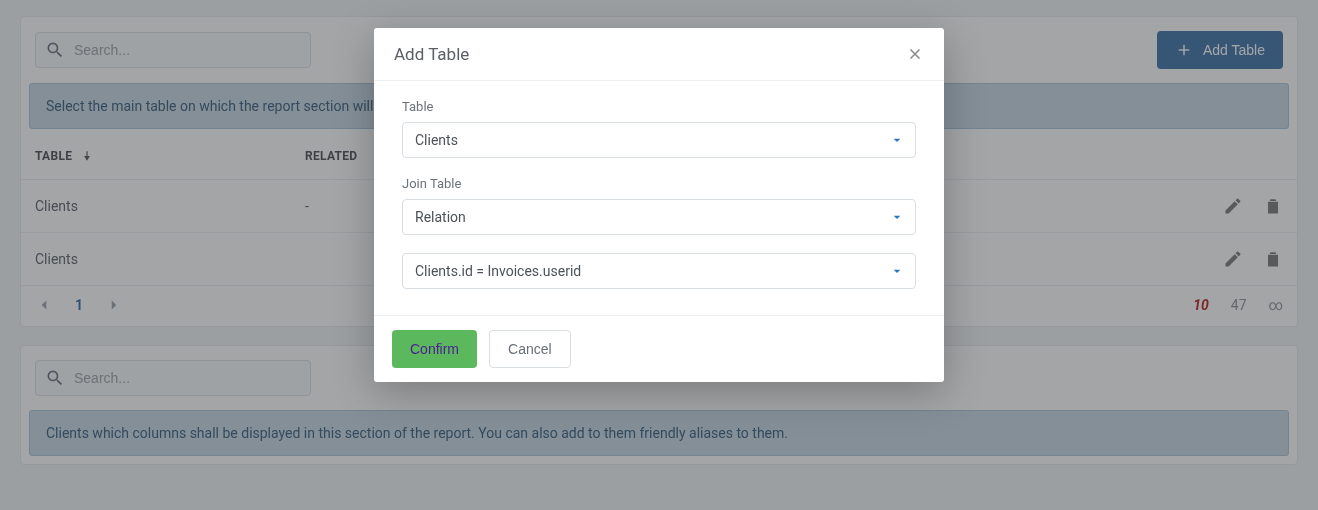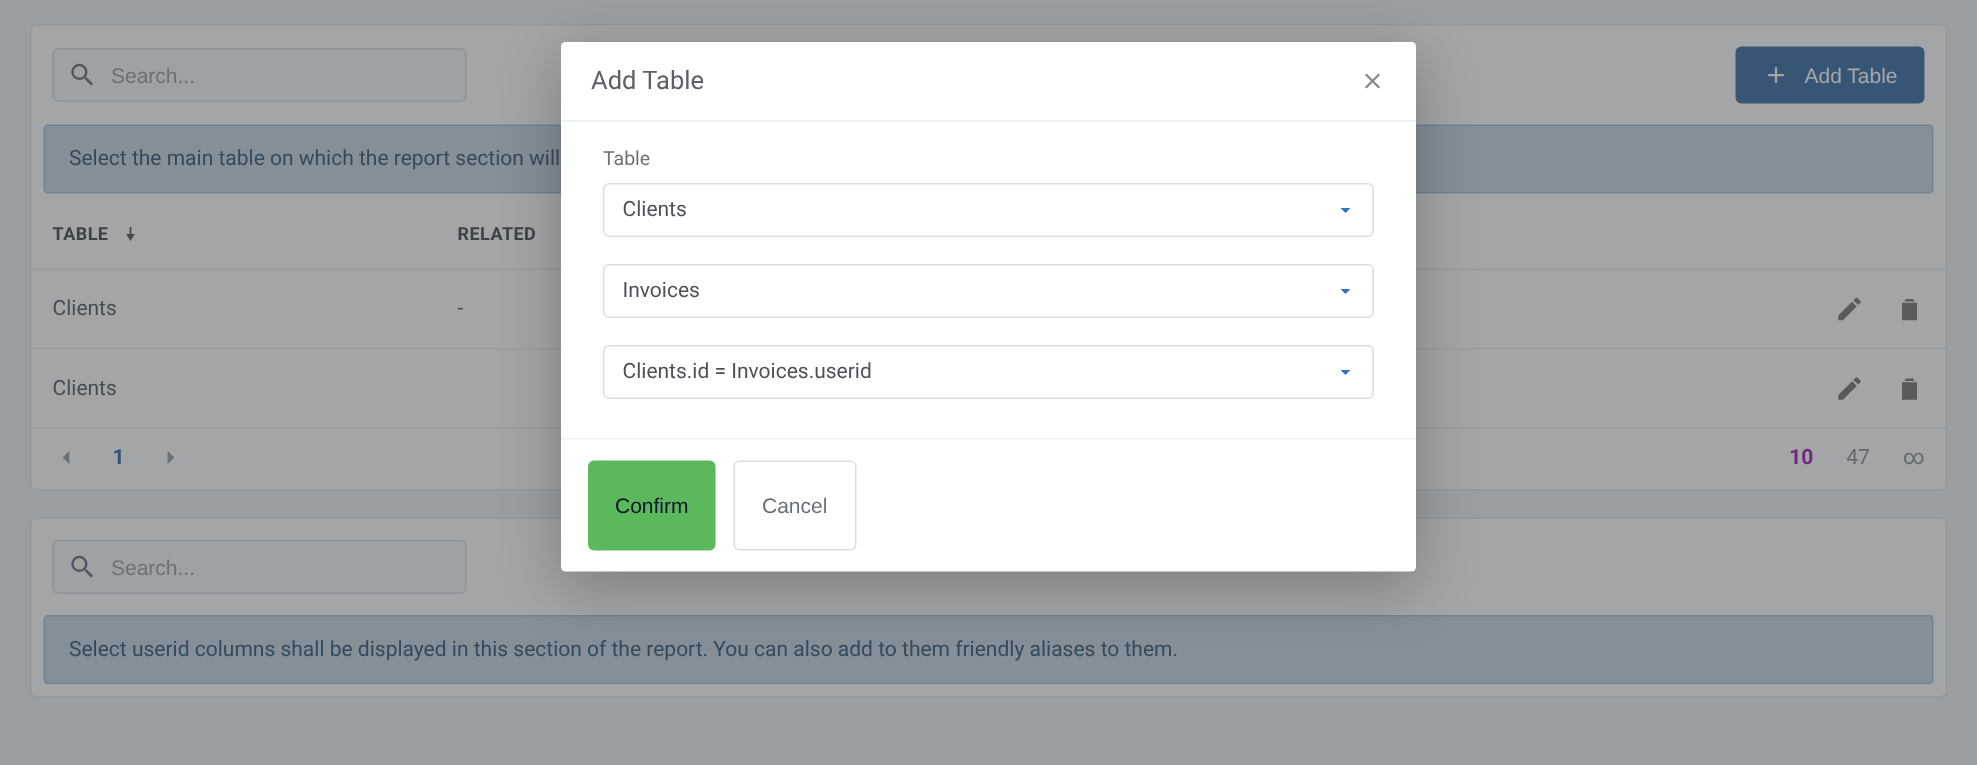--- a/index.html
+++ b/index.html
@@ -83,21 +83,21 @@
   .icon-btn { cursor:pointer; fill:#777; }
   .tfoot {
     display:flex; align-items:center; justify-content:space-between;
     padding: 10px 14px 12px 14px;
     border-top: 1px solid #eceff2;
   }
   .pager { display:flex; align-items:center; gap:22px; }
   .pager .nav-arrow { fill:#9aa1a9; cursor:pointer; }
   .pager .current { color:#2e6aa8; font-weight:700; }
   .sizes { display:flex; gap:22px; align-items:center; color:#8a9098; }
-  .sizes .active { color:#a21caf; font-weight:700; }
+  .sizes .active { color:#b91c1c; font-weight:700;font-style:italic; }
 
   
   .overlay {
     position: absolute; inset:0;
     background: rgba(50,55,60,.45);
     display:flex; align-items:flex-start; justify-content:center;
   }
   .modal {
     width: 570px;
     background:#fff;
@@ -127,26 +127,26 @@
     cursor:pointer;
   }
   .select .chev { position:absolute; right:10px; top:50%; transform:translateY(-50%); fill:#2f74c0; }
   .modal-footer {
     border-top: 1px solid #eceff2;
     padding: 14px 18px;
     display:flex; gap:12px;
   }
   .btn-confirm {
     background:#5cb85c;
-    color:#0f172a; border:none; border-radius:4px;
+    color:#4c1d95; border:none; border-radius:4px;
     padding: 9px 18px; font-size:14px; cursor:pointer;
   }
   .btn-cancel {
     background:#fff; border:1px solid #d9dee3; border-radius:4px;
-    padding: 21px 18px; font-size:14px; color:#6a7077; cursor:pointer;
+    padding: 10px 18px; font-size:14px; color:#6a7077; cursor:pointer;
   }
   .close-x { cursor:pointer; fill:#888; }
 </style>
 </head>
 <body>
 
 <div class="page">
 
   <div class="card">
     <div class="card-header">
@@ -226,21 +226,21 @@
 
   <div class="card">
     <div class="card-header">
       <div class="search-wrap">
         <svg width="20" height="20" viewBox="0 0 24 24">
             <path d="M15.5 14h-.79l-.28-.27A6.471 6.471 0 0016 9.5 6.5 6.5 0 109.5 16c1.61 0 3.09-.59 4.23-1.57l.27.28v.79l5 4.99L20.49 19l-4.99-5zm-6 0C7.01 14 5 11.99 5 9.5S7.01 5 9.5 5 14 7.01 14 9.5 11.99 14 9.5 14z"></path>
           </svg>
         <input class="search-input" placeholder="Search..." style="">
       </div>
     </div>
-    <div class="info-bar" style="margin-bottom:8px;">Select userid columns shall be displayed in this section of the report. You can also add to them friendly aliases to them.</div>
+    <div class="info-bar" style="margin-bottom:8px;">Clients which columns shall be displayed in this section of the report. You can also add to them friendly aliases to them.</div>
   </div>
 
 </div>
 
 <div class="overlay">
   <div class="modal">
     <div class="modal-header">
       <div class="modal-title">Add Table</div>
       <svg class="close-x" width="18" height="18" viewBox="0 0 24 24">
           <path d="M18 6L6 18M6 6l12 12" stroke="#888" stroke-width="2" fill="none"></path>
@@ -252,22 +252,23 @@
         <span class="field-label">Table</span>
         <div class="select">
           <span>Clients</span>
           <svg class="chev" width="16" height="16" viewBox="0 0 24 24">
               <path d="M7 10l5 5 5-5z"></path>
             </svg>
         </div>
       </div>
 
       <div class="field">
+        <span class="field-label">Join Table</span>
         <div class="select">
-          <span>Invoices</span>
+          <span>Relation</span>
           <svg class="chev" width="16" height="16" viewBox="0 0 24 24">
               <path d="M7 10l5 5 5-5z"></path>
             </svg>
         </div>
       </div>
 
       <div class="field">
         <div class="select">
           <span>Clients.id = Invoices.userid</span>
           <svg class="chev" width="16" height="16" viewBox="0 0 24 24">

